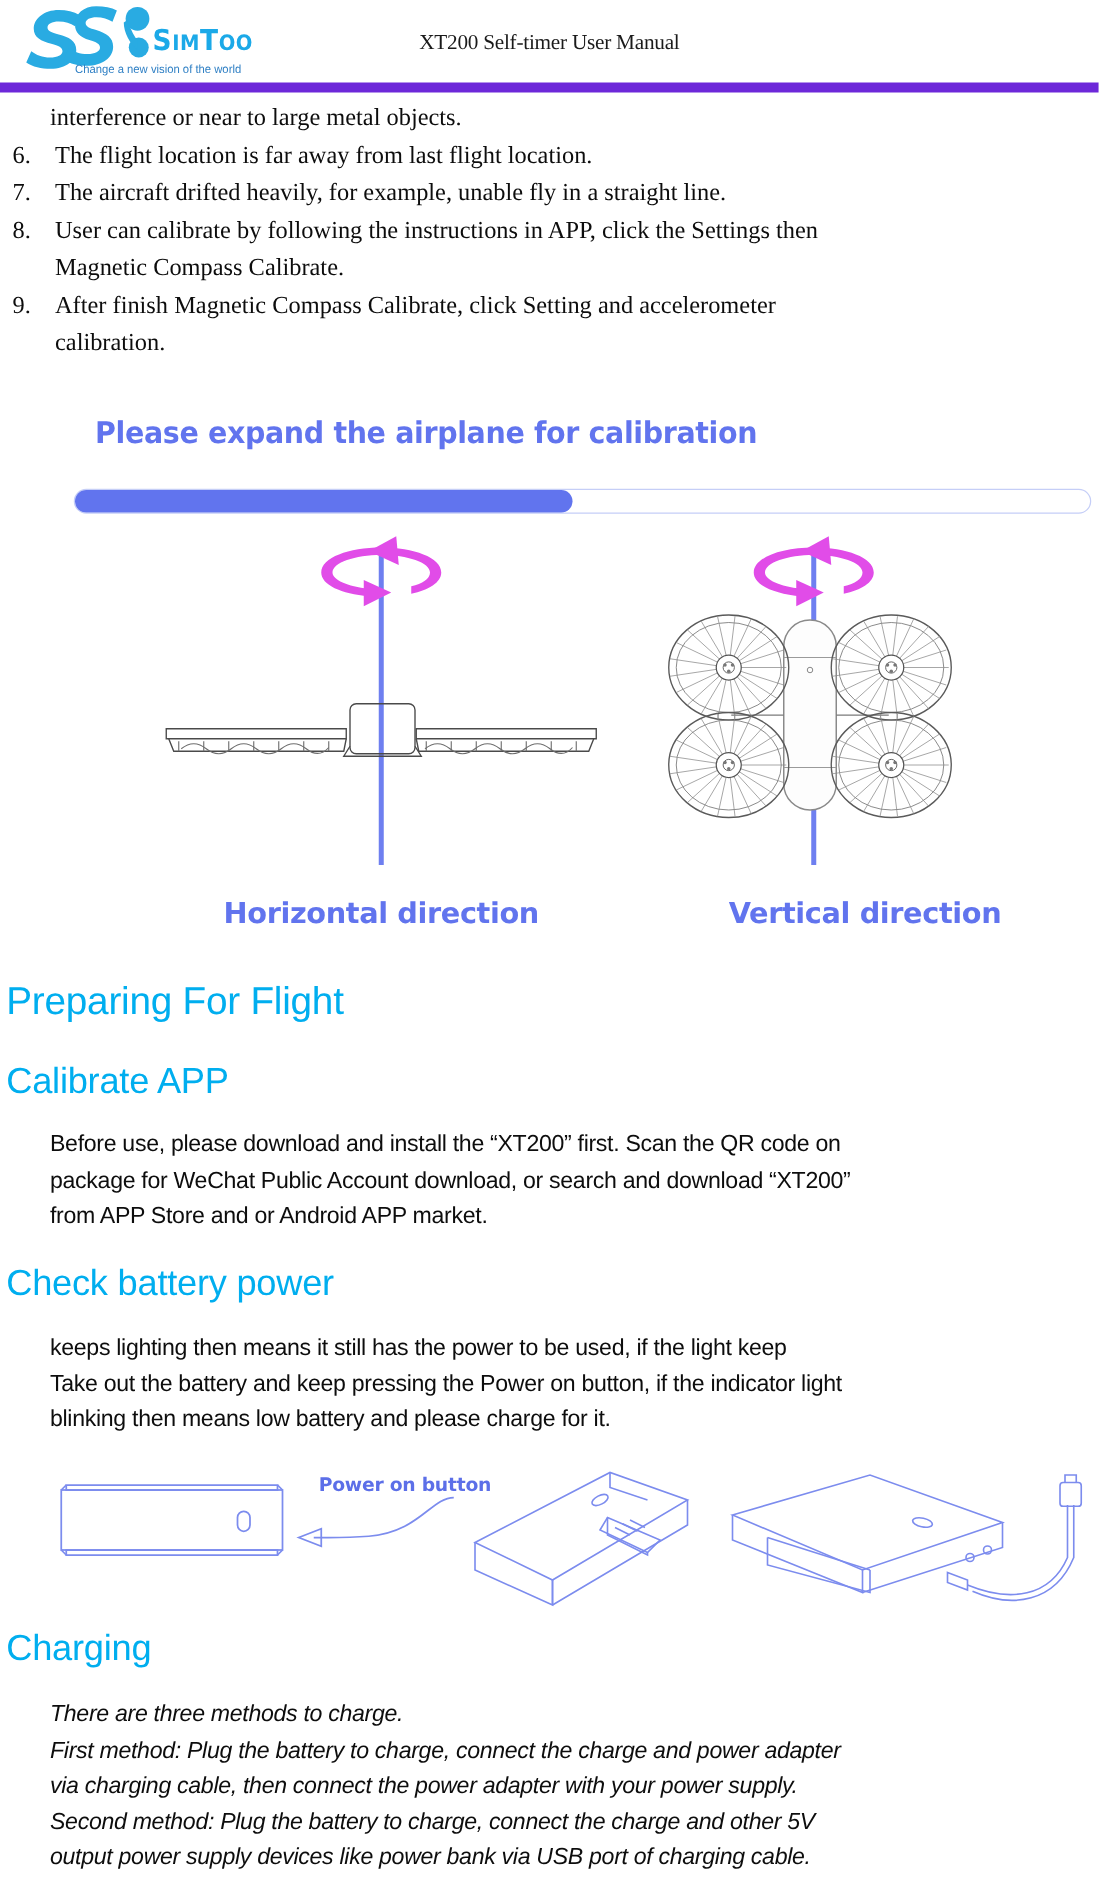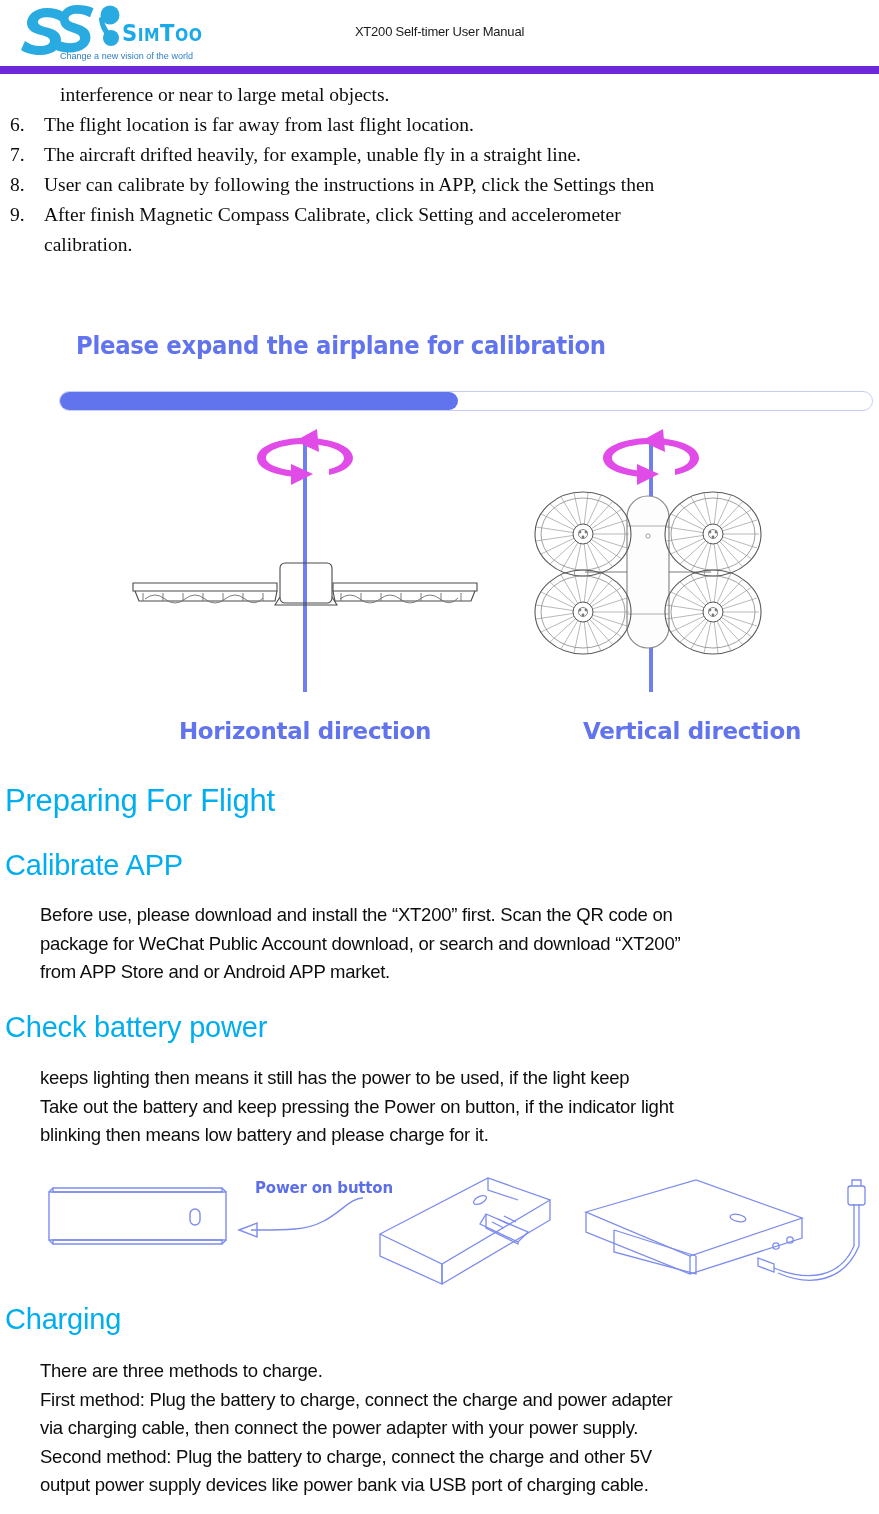--- a/index.html
+++ b/index.html
@@ -60,38 +60,38 @@
     font-size: 9.5px;
     color: #2E7FC4;
     white-space: nowrap;
     transform: scaleX(0.95);
     transform-origin: left top;
   }
   .doc-title {
     position: absolute;
     left: 0; right: 0; top: 24px;
     text-align: center;
-    font-family: Liberation Sans, sans-serif;
-    font-size: 13px;
+    font-family: Liberation Serif, serif;
+    font-size: 17px;
     color: #1a1a1a;
     letter-spacing: -0.2px;
   }
 
   
   .serif-block {
     position: absolute;
     left: 0; top: 80px;
     width: 879px;
     font-family: "Liberation Serif", "DejaVu Serif", serif;
     font-size: 19.5px;
     line-height: 30px;
     color: #0d0d0d;
   }
   .serif-cont {
-    padding-left: 60px;
+    padding-left: 40px;
   }
   .li-row {
     display: flex;
     align-items: flex-start;
   }
   .li-num {
     width: 44px;
     flex: 0 0 44px;
     text-align: left;
     padding-left: 10px;
@@ -247,20 +247,21 @@
     <div class="li-num">7.</div>
     <div class="li-text">
       <span class="cont">The aircraft drifted heavily, for example, unable fly in a straight line.</span>
     </div>
   </div>
 
   <div class="li-row">
     <div class="li-num">8.</div>
     <div class="li-text">
       <span class="cont">User can calibrate by following the instructions in APP, click the Settings then</span>
+      <span class="cont">Magnetic Compass Calibrate.</span>
     </div>
   </div>
 
   <div class="li-row">
     <div class="li-num">9.</div>
     <div class="li-text">
       <span class="cont">After finish Magnetic Compass Calibrate, click Setting and accelerometer</span>
       <span class="cont">calibration.</span>
     </div>
   </div>
@@ -460,19 +461,19 @@
       <path d="M196 94 C 230 108 262 104 276 72 L276 30"></path>
       <path d="M200 99 C 232 113 266 108 281 72 L281 30"></path>
       <rect x="270" y="12" width="17" height="19" rx="2.5"></rect>
       <path d="M274 12 L274 6 L283 6 L283 12"></path>
     </g>
   </svg>
 </div>
 
 <div class="h2" style="top:1303px;">Charging</div>
 
-<div class="body-p" style="top:1357px;">
+<div class="body-p" style="top:1357px;font-style:italic;">
   <span class="ln">There are three methods to charge.</span>
   <span class="ln">First method: Plug the battery to charge, connect the charge and power adapter</span>
   <span class="ln">via charging cable, then connect the power adapter with your power supply.</span>
   <span class="ln">Second method: Plug the battery to charge, connect the charge and other 5V</span>
   <span class="ln">output power supply devices like power bank via USB port of charging cable.</span>
 </div>
 
 </body></html>

